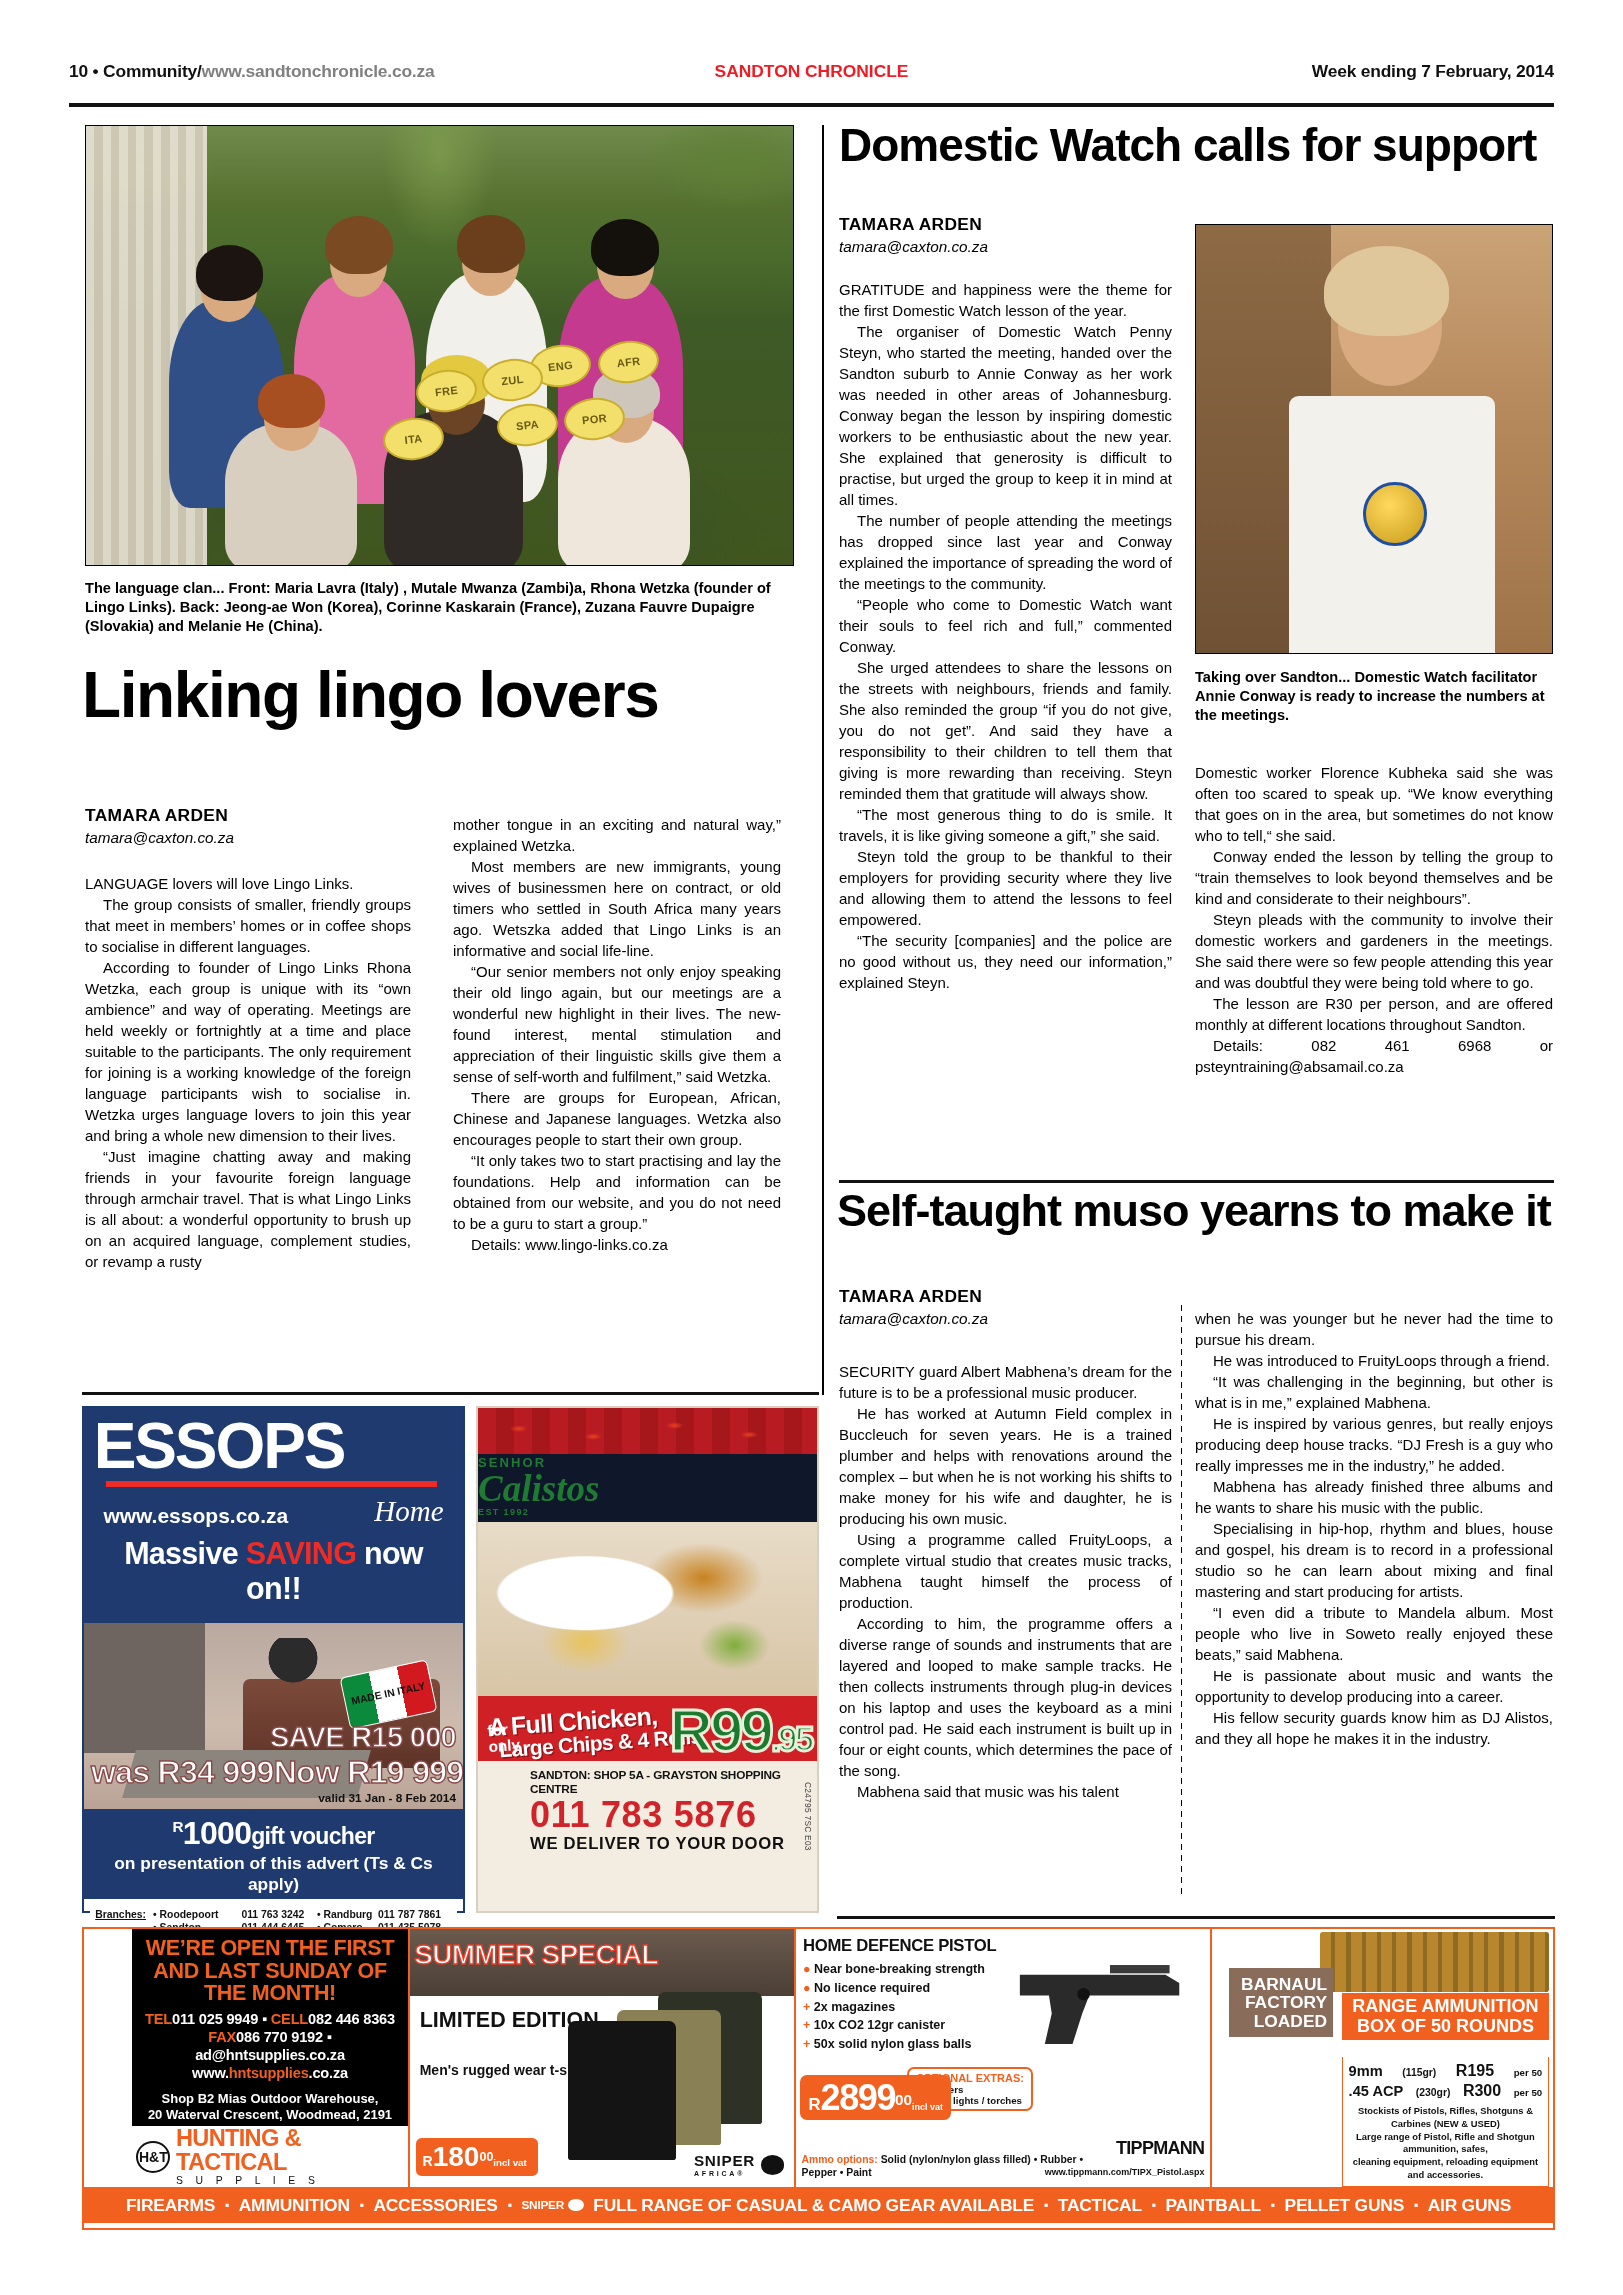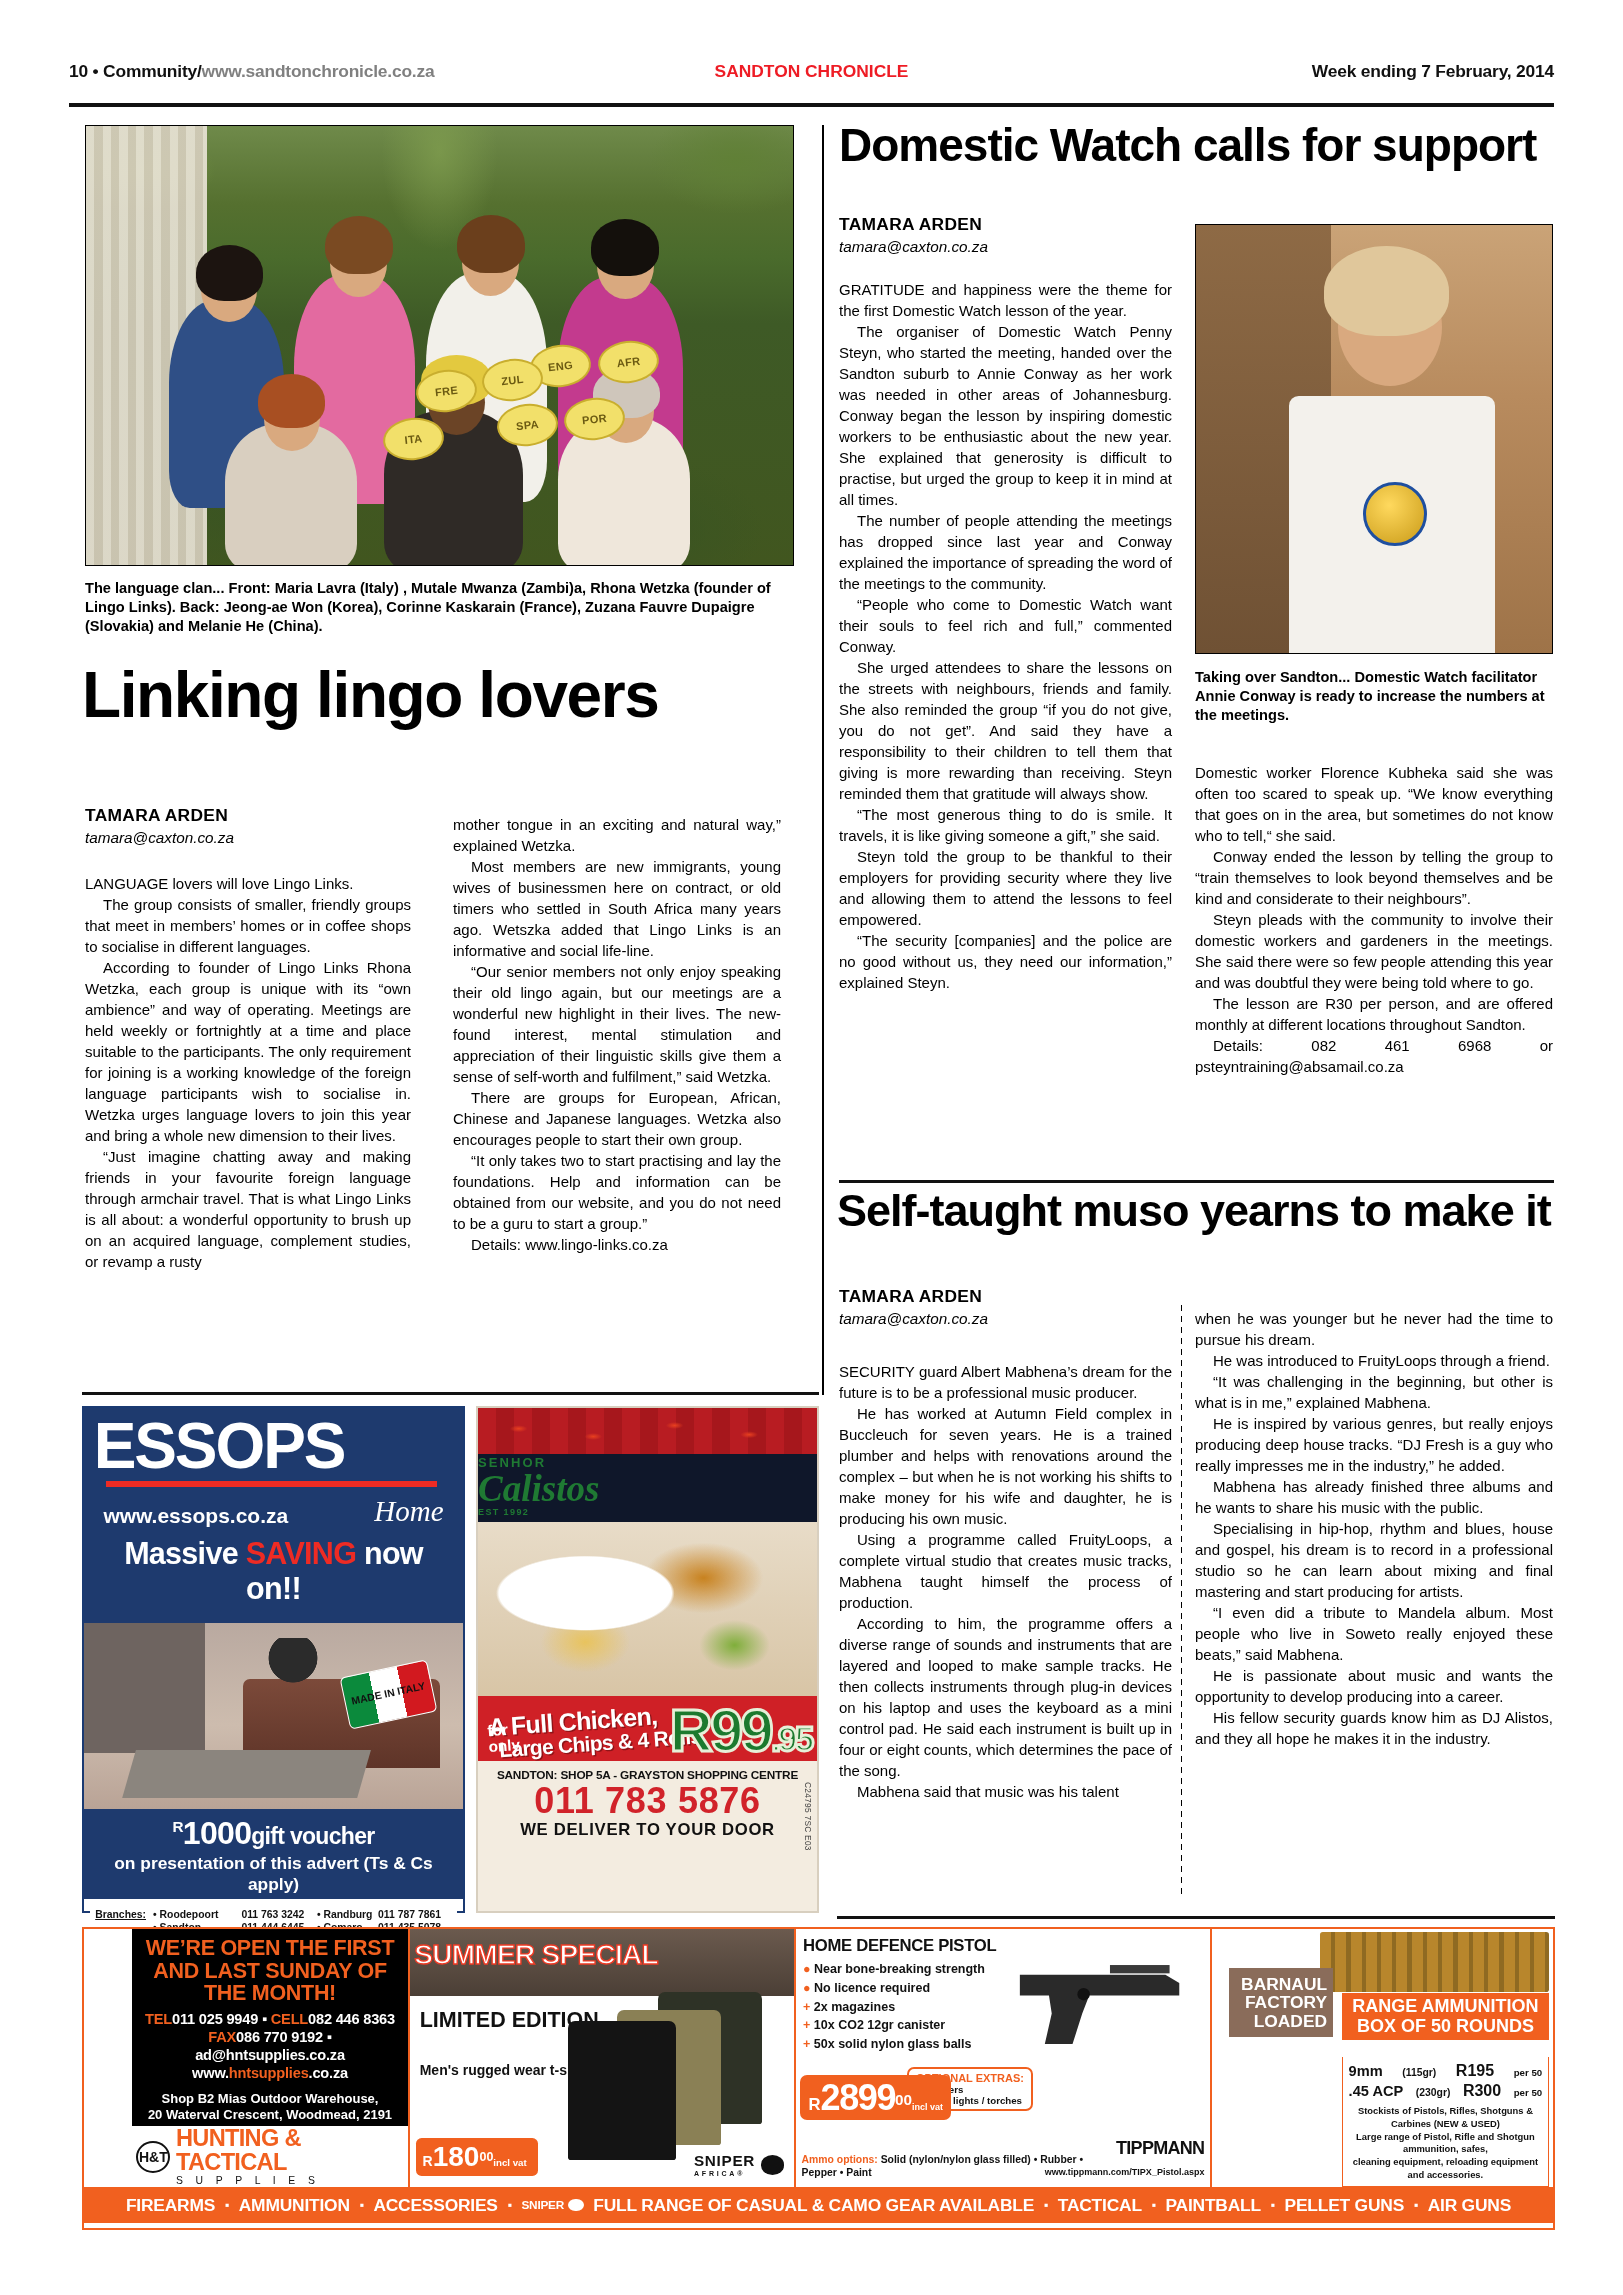--- a/index.html
+++ b/index.html
@@ -220,21 +220,21 @@
   .ca-offer { background:#cf2026; padding: 8.3px 9.7px 9.7px; position:relative; }
   .ca-l1 { font-weight:bold; font-size: 25px; color:#fff; line-height:1.02;
     transform: rotate(-4deg); text-shadow: 1.4px 1.4px 0 #8e1418; letter-spacing:-0.7px; }
   .ca-l2 { font-weight:bold; font-size: 21px; color:#fff; line-height:1.05;
     transform: rotate(-4deg) translateX(11px); text-shadow: 1.4px 1.4px 0 #8e1418; letter-spacing:-0.7px; }
   .ca-foronly { position:absolute; left: 9.7px; bottom: 7px; font-weight:bold;
     font-size: 15.3px; color:#fff; line-height:1.05; transform: rotate(-4deg); }
   .ca-price { position:absolute; right: 5.6px; bottom: -4.2px; font-weight:bold;
     font-size: 60px; color:#1c7a2e; -webkit-text-stroke: 2.8px #e6f0d8; letter-spacing:-2.8px; }
   .ca-price .c { font-size: 35px; }
-  .ca-foot { background:#f3ece0; padding: 7px 7px 4.2px; text-align:center; }
+  .ca-foot { background:#f3ece0; padding: 7px 7px 4.2px; text-align:left;margin-left:45px; }
   .ca-addr { font-weight:bold; font-size: 11.8px; letter-spacing:-0.2px; color:#111; }
   .ca-phone { font-weight:bold; font-size: 36px; color:#d1232a; letter-spacing: 0.7px; line-height:1.05; }
   .ca-deliver { font-weight:bold; font-size: 16.7px; color:#111; letter-spacing: 0.7px; }
   .ca-code { position:absolute; right: 4.2px; bottom: 60px; font-size: 8.3px; color:#444;
     writing-mode: vertical-rl; letter-spacing: 0.3px; }
 
   
   #ad-bottom {
     position:absolute; left: 82px; top: 1927px; width: 1473px; height: 303px;
     border: 2.1px solid #f1601f; background:#fff; overflow:hidden;
@@ -482,20 +482,25 @@
         <span class="es-home">Home</span>
       </div>
       <div class="es-save"><span>Massive </span><span class="hl">SAVING</span><span> now on!!</span></div>
     </div>
     <div class="es-photo">
       <div class="es-room-wall"></div>
       <div class="es-bed"></div>
       <div class="es-rug"></div>
       <div class="es-chand"></div>
       <div class="es-tag">MADE IN ITALY</div>
+      <div class="es-prices">
+        <div class="es-save-big"><span>SAVE R</span><span>15 000</span></div>
+        <div class="es-was"><span>was R</span><span>34 999</span><span>Now R</span><span>19 999</span></div>
+        <div class="es-valid">valid  31 Jan - 8 Feb 2014</div>
+      </div>
     </div>
     <div class="es-voucher">
       <div class="es-vch-main"><span class="small">R</span><span>1000</span><span class="word">gift voucher</span></div>
       <div class="es-vch-sub">on presentation of this advert (Ts &amp; Cs apply)</div>
     </div>
     <div class="es-branches">
       <div class="es-br-label">Branches:</div>
       <div class="es-br-cols">
         <div class="es-br-col">
           <div class="r">

